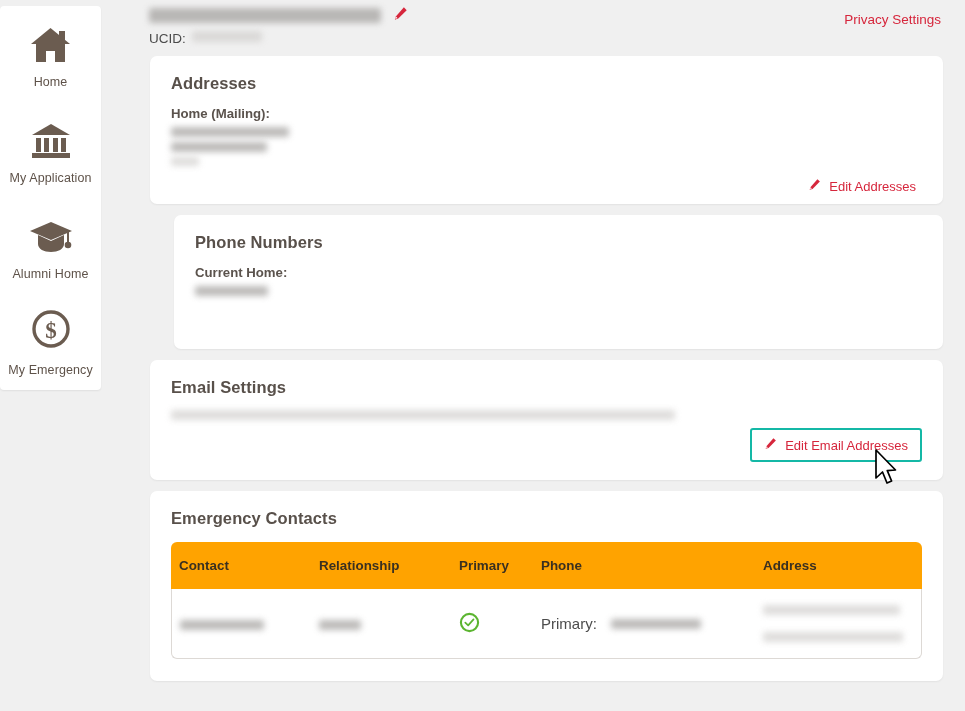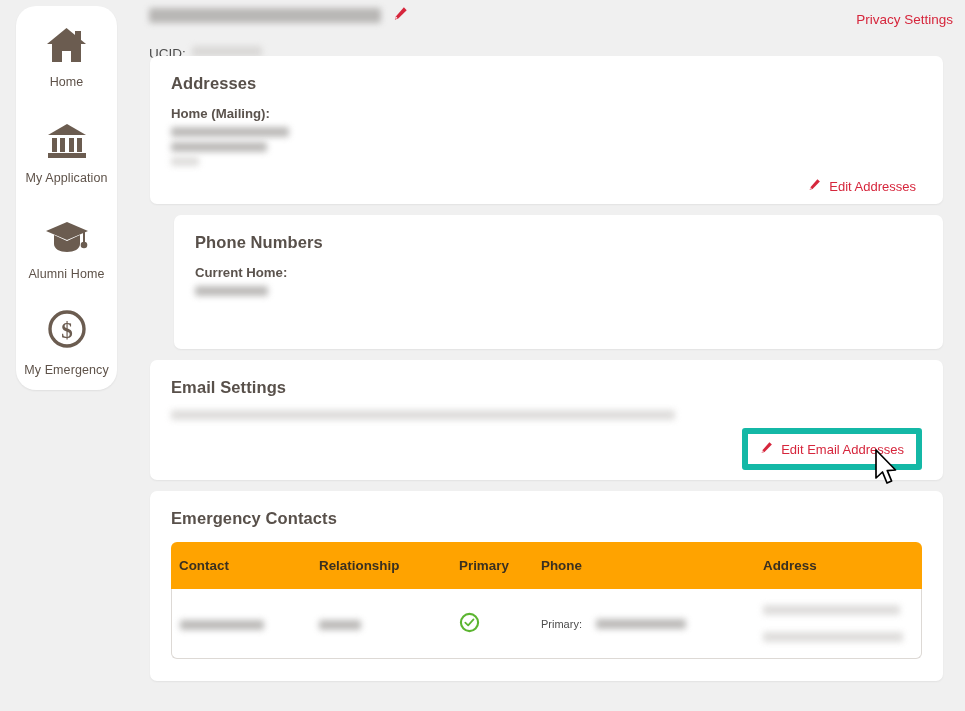--- a/index.html
+++ b/index.html
@@ -9,25 +9,25 @@
     height: 711px;
     background: #f0f0f0;
     font-family: "Liberation Sans", sans-serif;
     overflow: hidden;
     position: relative;
   }
 
   
   #sidebar {
     position: absolute;
-    left: 16px;
+    left: 0;
     top: 6px;
     width: 101px;
     background: #ffffff;
-    border-radius: 20px;
+    border-radius: 4px;
     overflow: hidden;
     box-shadow: 0 1px 2px rgba(0,0,0,0.07);
   }
   .nav-item {
     display: flex;
     flex-direction: column;
     align-items: center;
     justify-content: center;
     height: 96px;
     cursor: pointer;
@@ -79,32 +79,32 @@
     opacity: .78;
     vertical-align: middle;
   }
   .redact.dark { background: #a9a7a5; }
   .redact.light { background: #d2d0ce; opacity: .72; }
 
   #user-name-redact { width: 232px; height: 15px; }
   .pencil-head { margin-left: 12px; }
 
   #ucid-row {
-    margin-top: 21px;
+    margin-top: 6px;
     display: flex;
     align-items: flex-start;
     font-size: 13.5px;
     color: #4a4a4a;
   }
   #ucid-row .ucid-label { font-weight: normal; color: #4b4b4b; }
   #ucid-redact { width: 70px; height: 11px; margin-left: 6px; }
 
   #privacy-settings {
     position: absolute;
-    right: 12px;
+    right: 24px;
     top: 12px;
     font-size: 13.5px;
     color: #d6263c;
     cursor: pointer;
     text-decoration: none;
   }
 
   
   .card {
     background: #ffffff;
@@ -141,21 +141,21 @@
     align-items: center;
     font-size: 13px;
     color: #d6263c;
     cursor: pointer;
     text-decoration: none;
     padding: 4px 6px;
   }
   .edit-link .lbl { margin-left: 8px; }
 
   .edit-link.highlighted {
-    border: 6px solid #14b8a6;
+    border: 2px solid #14b8a6;
     border-radius: 3px;
     padding: 7px 12px;
     background: #ffffff;
     text-align: center;
   }
 
   
   #card-addresses { height: 148px; }
   #card-phones    { height: 134px; margin-left: 46px; }
   #card-emails    { height: 120px; }
@@ -175,21 +175,21 @@
     font-weight: bold;
     text-align: left;
     padding: 16px 0 16px 8px;
   }
   table.contacts thead th:first-child { border-radius: 6px 0 0 0; padding-left: 8px; }
   table.contacts thead th:last-child  { border-radius: 0 6px 0 0; }
   table.contacts tbody td {
     border-bottom: 1px solid #ddd9d5;
     border-top: none;
     padding: 16px 8px;
-    font-size: 11px;
+    font-size: 15px;
     color: #4c4c4c;
     vertical-align: middle;
   }
   table.contacts tbody td:first-child { border-left: 1px solid #ddd9d5; border-radius: 0 0 0 6px; }
   table.contacts tbody td:last-child  { border-right: 1px solid #ddd9d5; border-radius: 0 0 6px 0; }
 
   .col-contact      { width: 140px; }
   .col-relationship { width: 140px; }
   .col-primary      { width: 82px;  }
   .col-phone        { width: 222px; }

